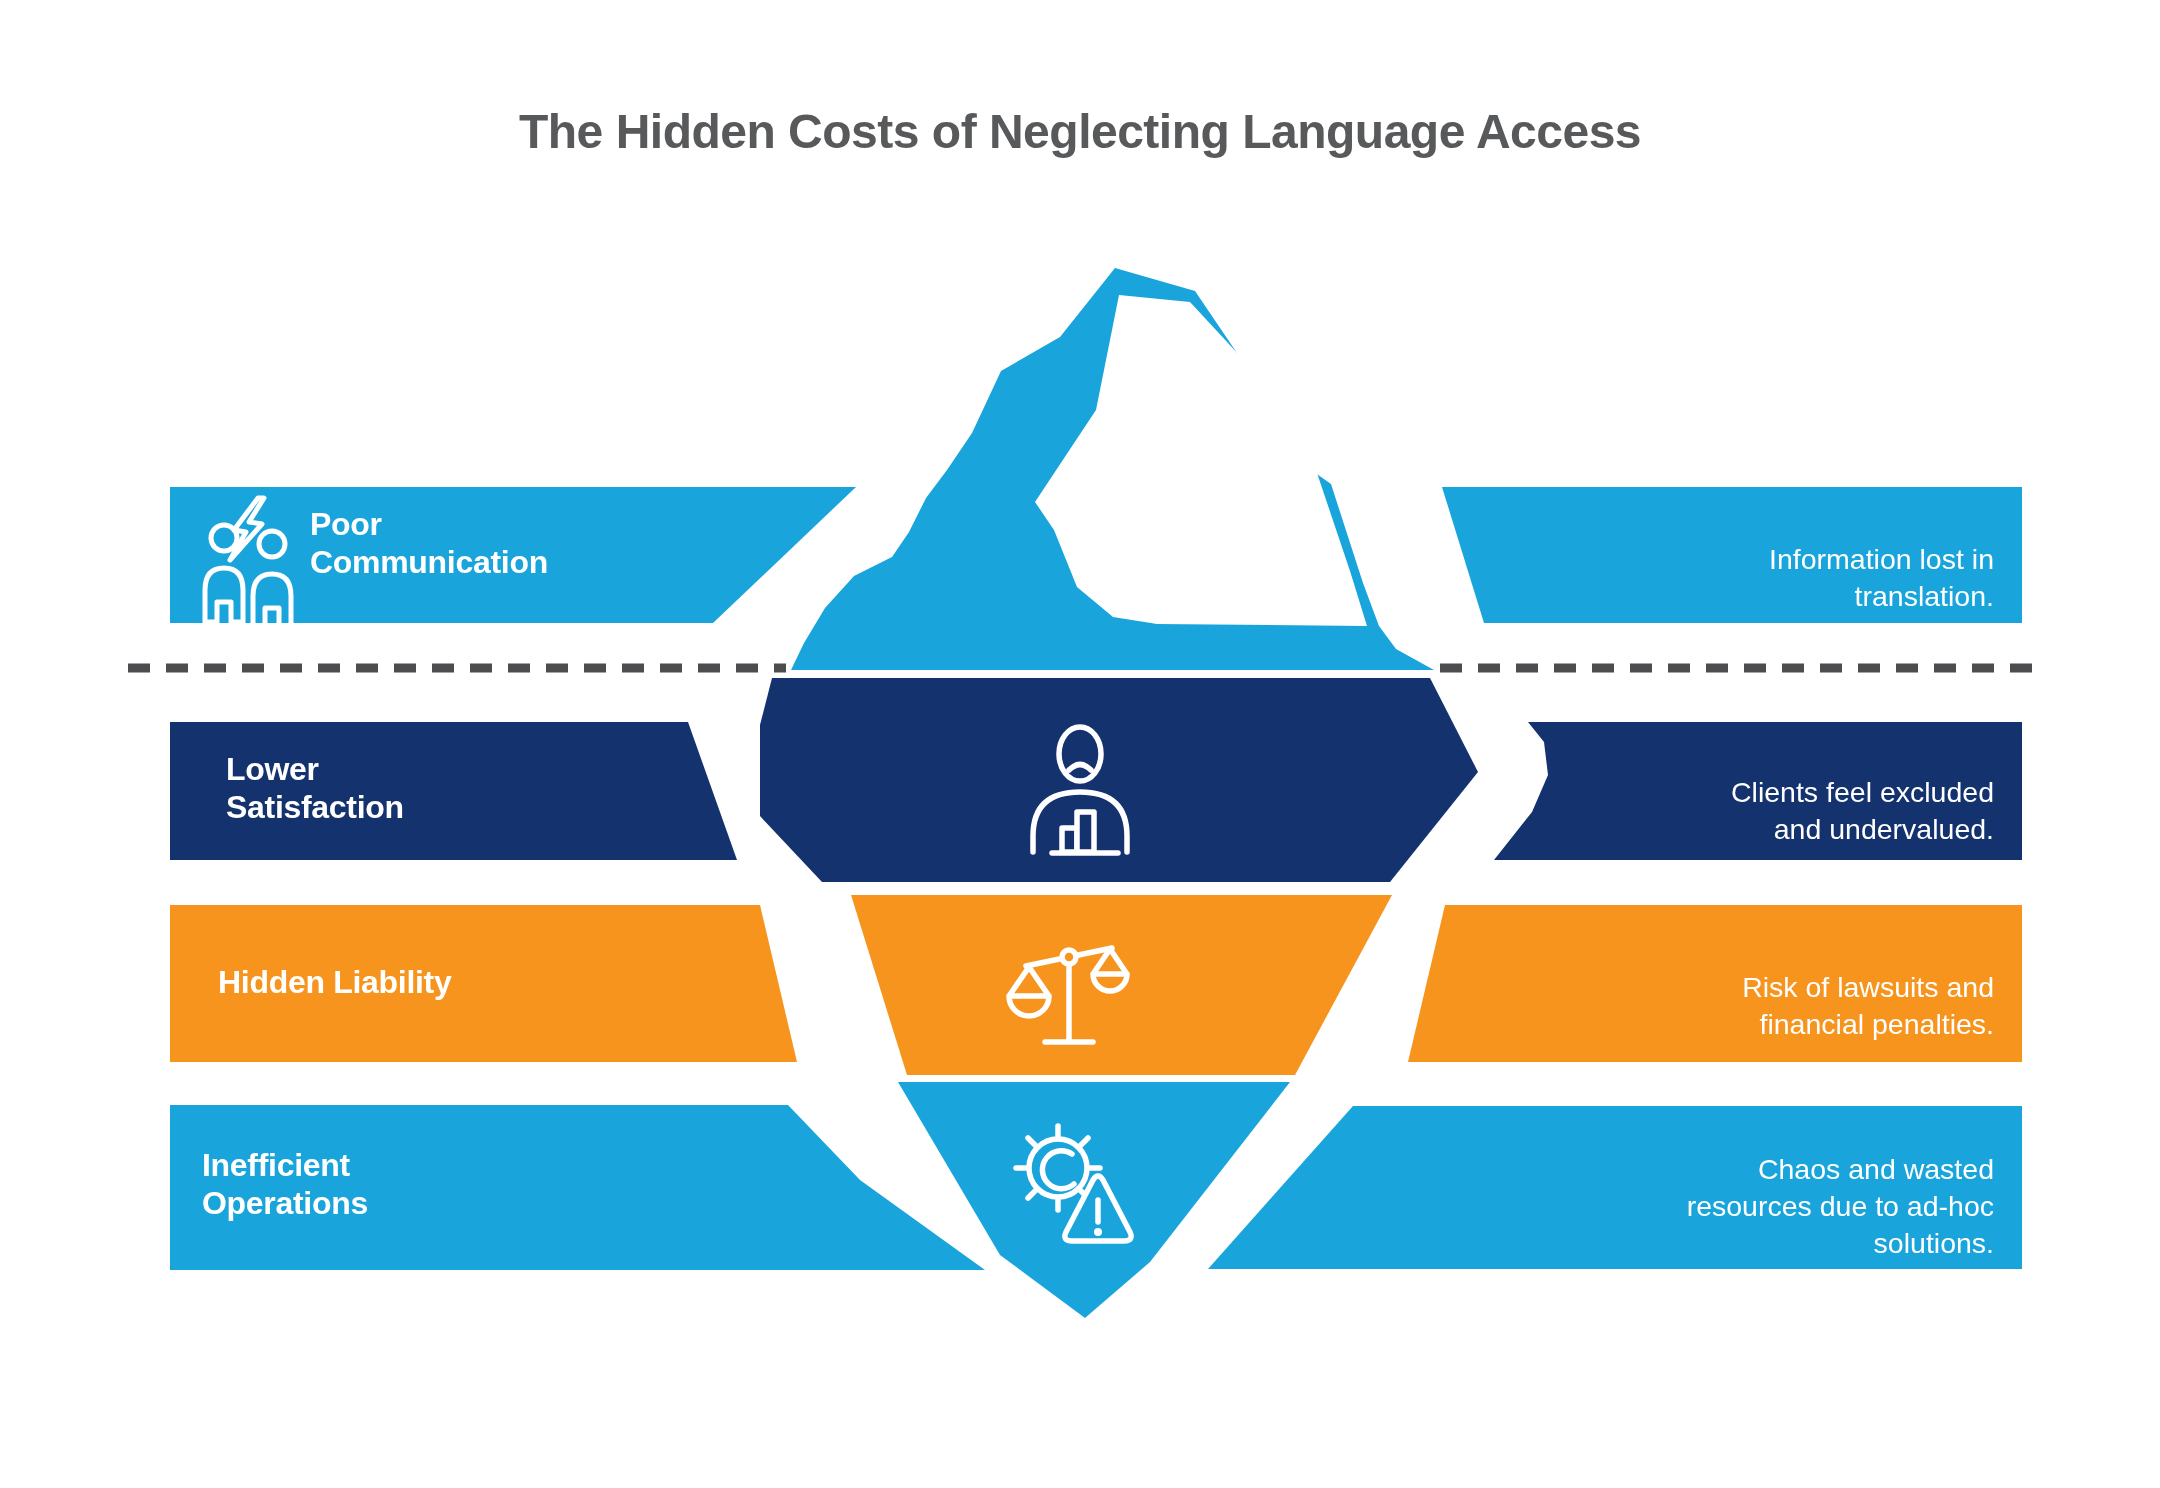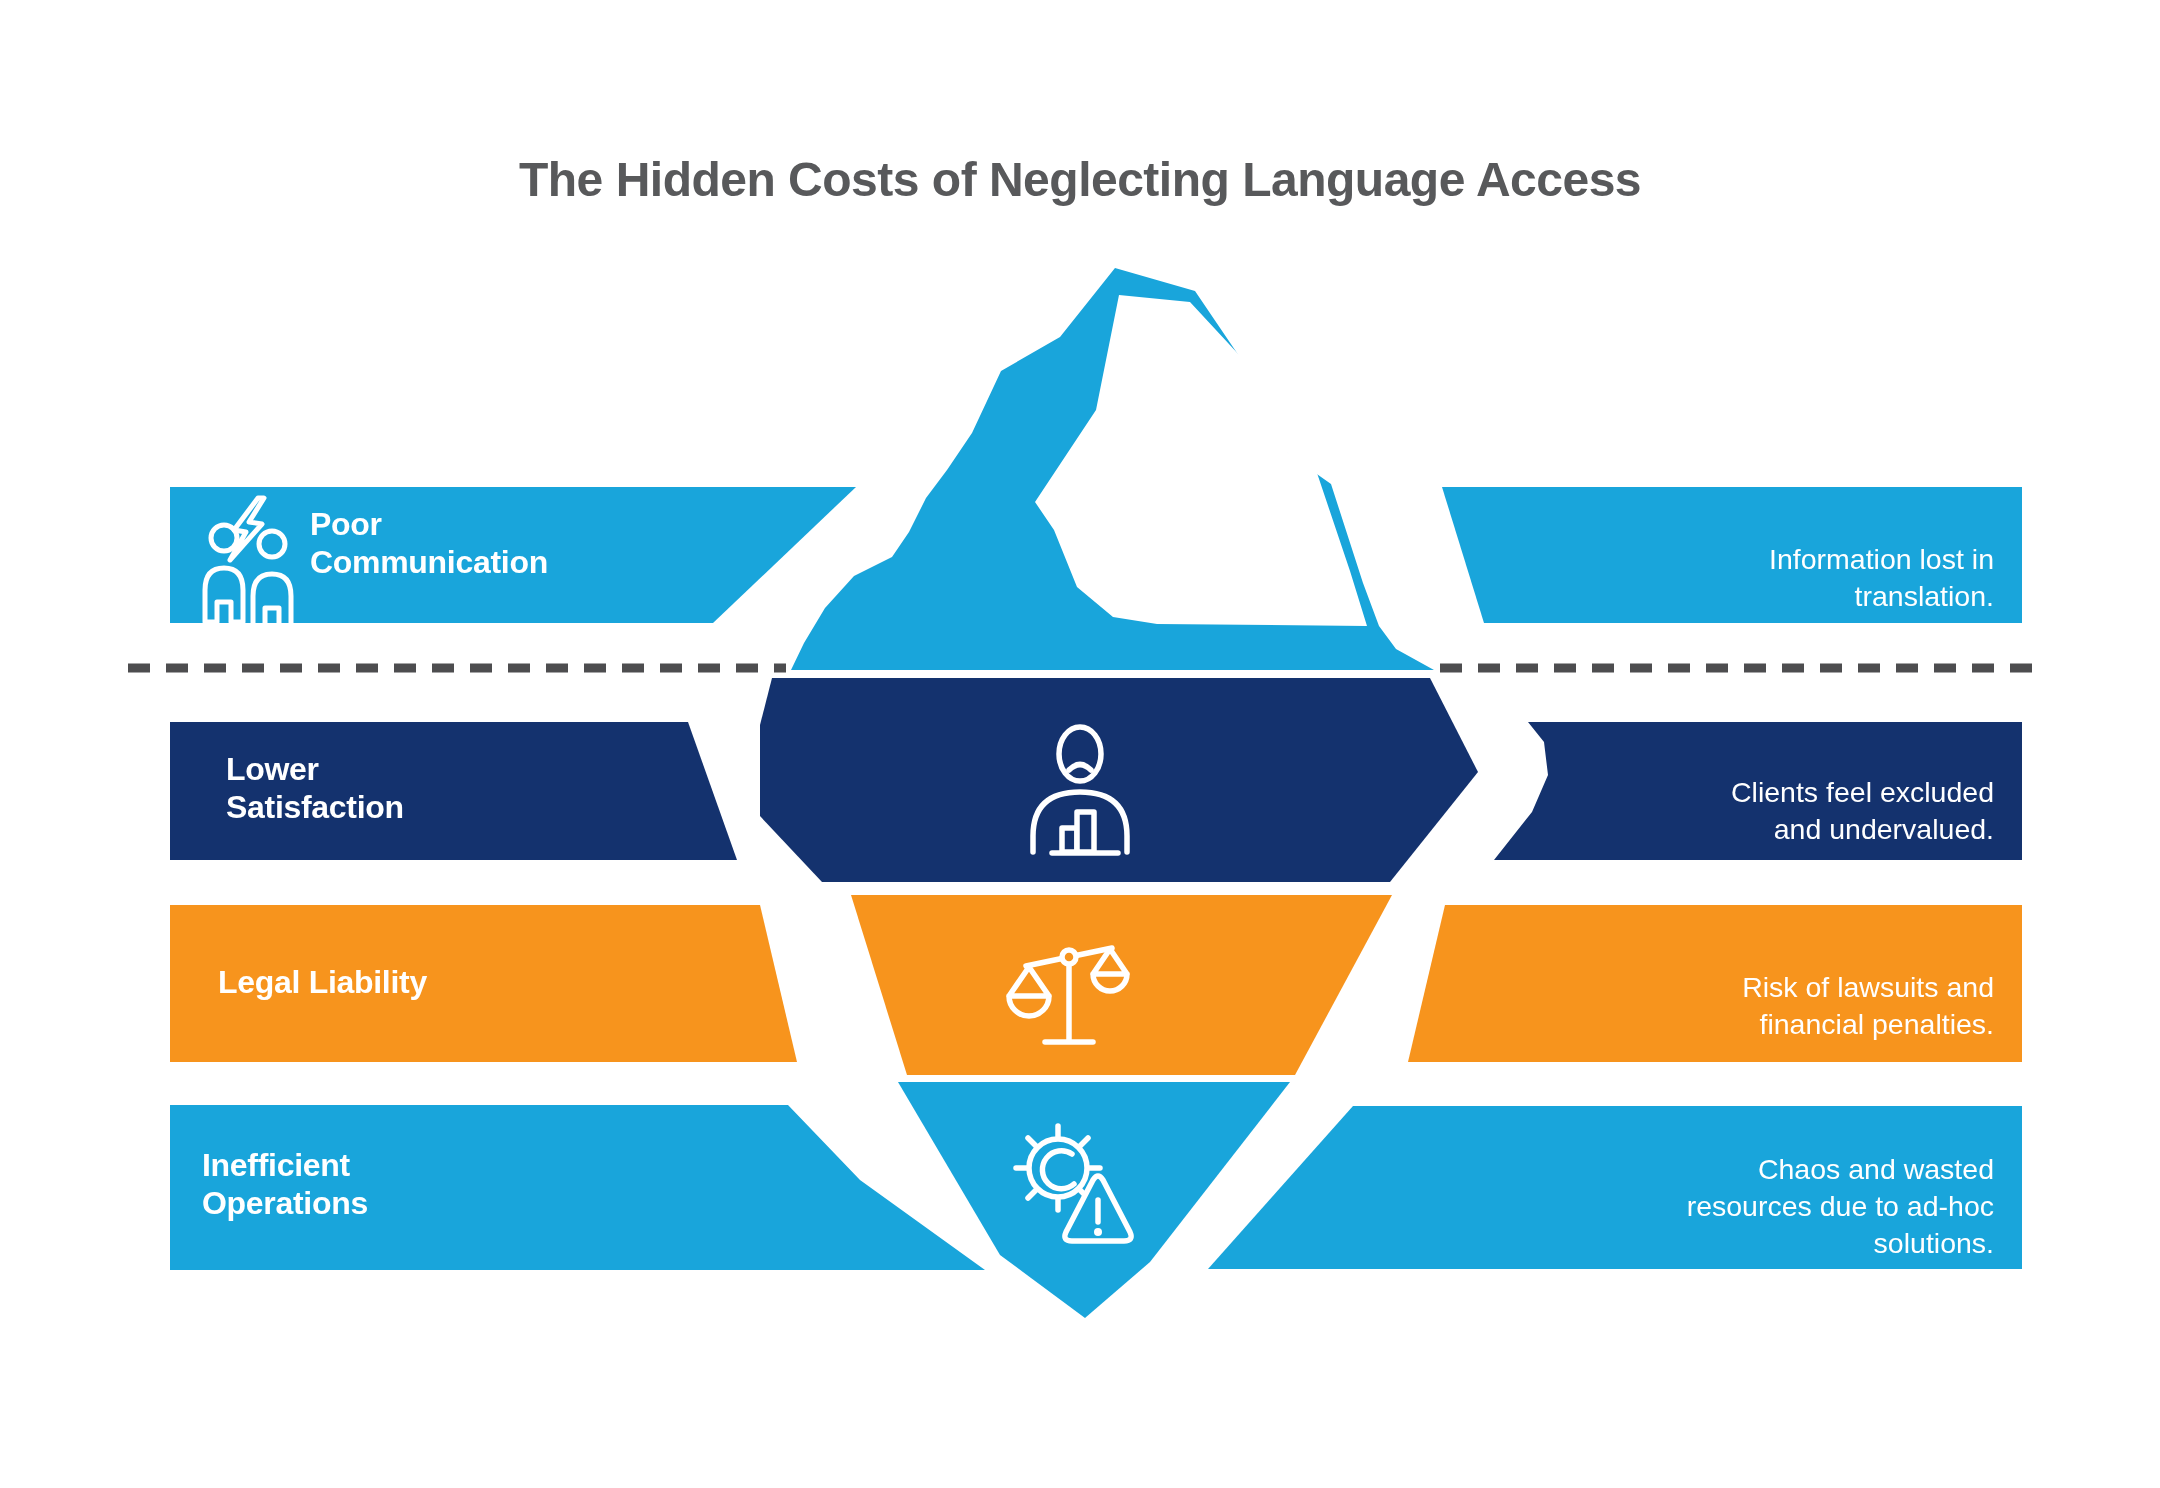--- a/index.html
+++ b/index.html
@@ -3,21 +3,21 @@
 <meta charset="utf-8">
 <style>
   html,body { margin:0; padding:0; background:#ffffff; }
   .canvas {
     position:relative; width:2160px; height:1488px; background:#ffffff;
     font-family:"Liberation Sans", sans-serif; overflow:hidden;
   }
   .fig-svg { position:absolute; left:0; top:0; z-index:1; }
   .page-title {
     position:absolute; top:104px; left:0; width:2160px; text-align:center;
-    font-size:48px; font-weight:bold; color:#58595B; letter-spacing:-0.5px; z-index:2;margin-top:48px;
+    font-size:48px; font-weight:bold; color:#58595B; letter-spacing:-0.5px; z-index:2;
   }
   .label-left {
     position:absolute; z-index:3; color:#ffffff; font-weight:bold;
     font-size:32px; line-height:38px; letter-spacing:-0.3px; white-space:nowrap;
   }
   .desc-right {
     position:absolute; z-index:3; color:#ffffff; font-weight:normal;
     font-size:28.5px; line-height:37px; text-align:right; white-space:nowrap;margin-top:23px;
   }
   .desc-right span, .label-left span { display:block; }
@@ -108,21 +108,21 @@
 
   <div class="label-left lbl-1">
     <span>Poor</span>
     <span>Communication</span>
   </div>
   <div class="label-left lbl-2">
     <span>Lower</span>
     <span>Satisfaction</span>
   </div>
   <div class="label-left lbl-3">
-    <span>Legal Liability</span>
+    <span>Hidden Liability</span>
   </div>
   <div class="label-left lbl-4">
     <span>Inefficient</span>
     <span>Operations</span>
   </div>
 
   <div class="desc-right dsc-1">
     <span>Information lost in</span>
     <span>translation.</span>
   </div>

